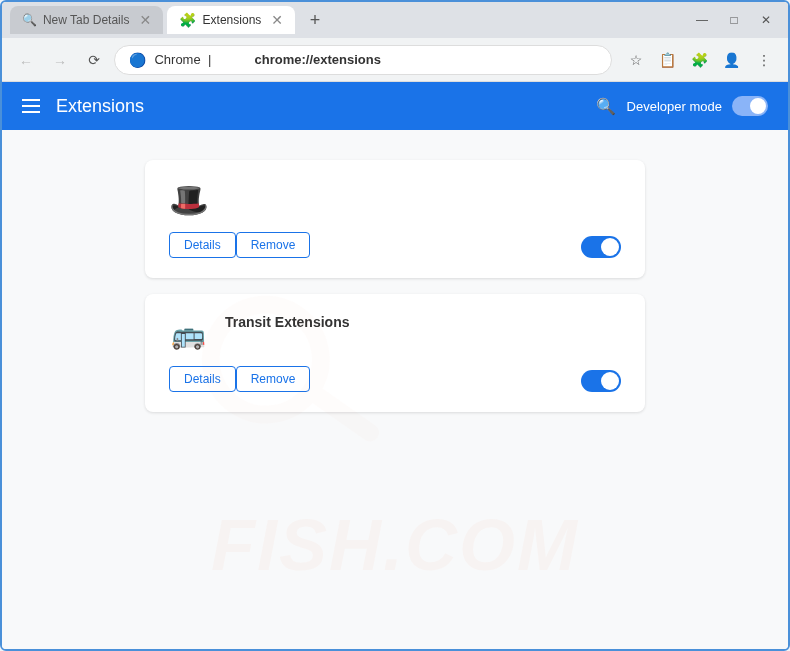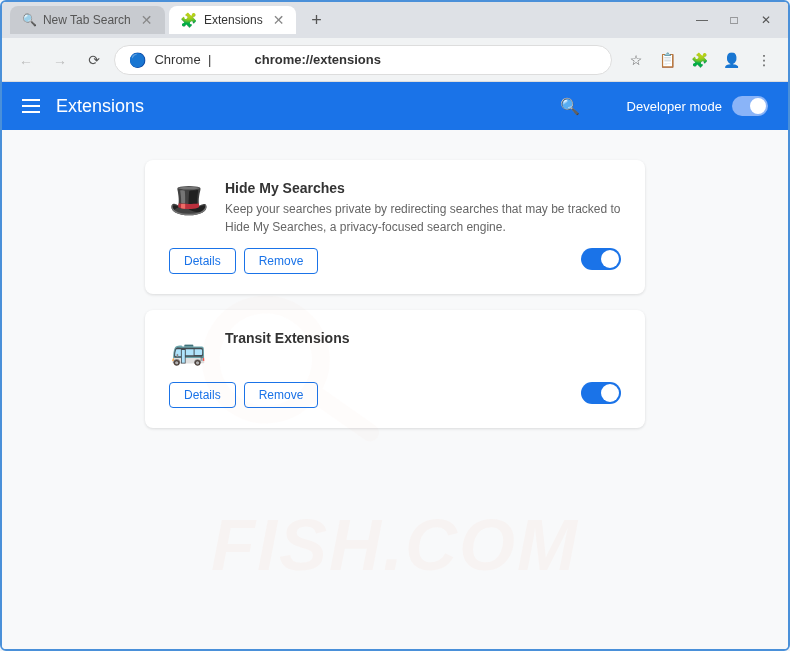--- a/index.html
+++ b/index.html
@@ -30,54 +30,54 @@
     .toolbar-icons { display: flex; gap: 4px; margin-left: 4px; }
     .toolbar-icon { width: 28px; height: 28px; display: flex; align-items: center; justify-content: center; border-radius: 50%; color: #555; font-size: 14px; cursor: pointer; }
 
     
     .ext-header { background: #1a73e8; height: 48px; display: flex; align-items: center; padding: 0 20px; gap: 16px; }
     .hamburger { display: flex; flex-direction: column; gap: 4px; cursor: pointer; }
     .hamburger span { width: 18px; height: 2px; background: #fff; display: block; }
     .ext-title { color: #fff; font-size: 18px; font-weight: 400; }
     .header-right { margin-left: auto; display: flex; align-items: center; gap: 10px; }
     .search-icon-btn { color: #fff; font-size: 16px; cursor: pointer; }
-    .dev-mode-label { color: #fff; font-size: 13px; margin-left: 36px; }
+    .dev-mode-label { color: #fff; font-size: 13px; }
     .toggle { width: 36px; height: 20px; background: #8ab4f8; border-radius: 10px; position: relative; cursor: pointer; }
     .toggle-knob { width: 16px; height: 16px; background: #fff; border-radius: 50%; position: absolute; top: 2px; right: 2px; transition: right 0.2s; }
 
     
     .ext-content { flex: 1; background: #f8f9fa; padding: 30px 20px; overflow-y: auto; position: relative; }
 
     
     .ext-card { background: #fff; border-radius: 8px; padding: 20px 24px; margin: 0 auto 16px auto; max-width: 500px; box-shadow: 0 1px 3px rgba(0,0,0,0.12); }
     .card-header { display: flex; align-items: flex-start; gap: 16px; margin-bottom: 12px; }
     .card-icon { width: 40px; height: 40px; display: flex; align-items: center; justify-content: center; font-size: 28px; flex-shrink: 0; }
     .card-info { flex: 1; }
     .card-name { font-size: 14px; font-weight: 600; color: #333; margin-bottom: 4px; }
     .card-desc { font-size: 12px; color: #666; line-height: 1.5; }
-    .card-footer { display: flex; align-items: flex-start; gap: 8px; }
+    .card-footer { display: flex; align-items: flex-end; gap: 0; }
     .card-btn { padding: 5px 14px; border: 1px solid #1a73e8; border-radius: 4px; background: #fff; color: #1a73e8; font-size: 12px; cursor: pointer; }
     .card-toggle { margin-left: auto; width: 40px; height: 22px; background: #1a73e8; border-radius: 11px; position: relative; cursor: pointer; }
     .card-toggle-knob { width: 18px; height: 18px; background: #fff; border-radius: 50%; position: absolute; top: 2px; right: 2px; }
 
     
     .wm-container { position: absolute; inset: 0; pointer-events: none; overflow: hidden; opacity: 0.06; }
 
     
     .puzzle-icon { color: #6b7ddb; font-size: 14px; }
   </style>
 </head>
 <body>
 
 <div class="browser-window">
 
   <div class="title-bar">
     <div class="tab inactive">
       <span class="tab-icon">🔍</span>
-      <span>New Tab Search</span>
+      <span>New Tab Details</span>
       <span class="tab-close">✕</span>
     </div>
     <div class="tab active">
       <span class="tab-icon puzzle-icon">🧩</span>
       <span>Extensions</span>
       <span class="tab-close">✕</span>
     </div>
     <div class="new-tab-btn">+</div>
     <div class="window-controls">
       <div class="win-btn">—</div>
@@ -130,24 +130,20 @@
           <circle cx="80" cy="80" r="55" fill="none" stroke="#e8642a" stroke-width="18"></circle>
           <line x1="122" y1="122" x2="170" y2="170" stroke="#e8642a" stroke-width="18" stroke-linecap="round"></line>
         </svg>
       </div>
       <div style="position:absolute;bottom:20%;left:50%;transform:translate(-50%,50%);font-size:72px;font-weight:900;color:#e8642a;font-style:italic;letter-spacing:2px;opacity:0.6;">FISH.COM</div>
     </div>
 
     <div class="ext-card">
       <div class="card-header">
         <div class="card-icon" style="font-size:32px;">🎩</div>
-        <div class="card-info">
-          <div class="card-name">Hide My Searches</div>
-          <div class="card-desc">Keep your searches private by redirecting searches that may be tracked to Hide My Searches, a privacy-focused search engine.</div>
-        </div>
       </div>
       <div class="card-footer">
         <button class="card-btn">Details</button>
         <button class="card-btn">Remove</button>
         <div class="card-toggle">
           <div class="card-toggle-knob"></div>
         </div>
       </div>
     </div>
 

